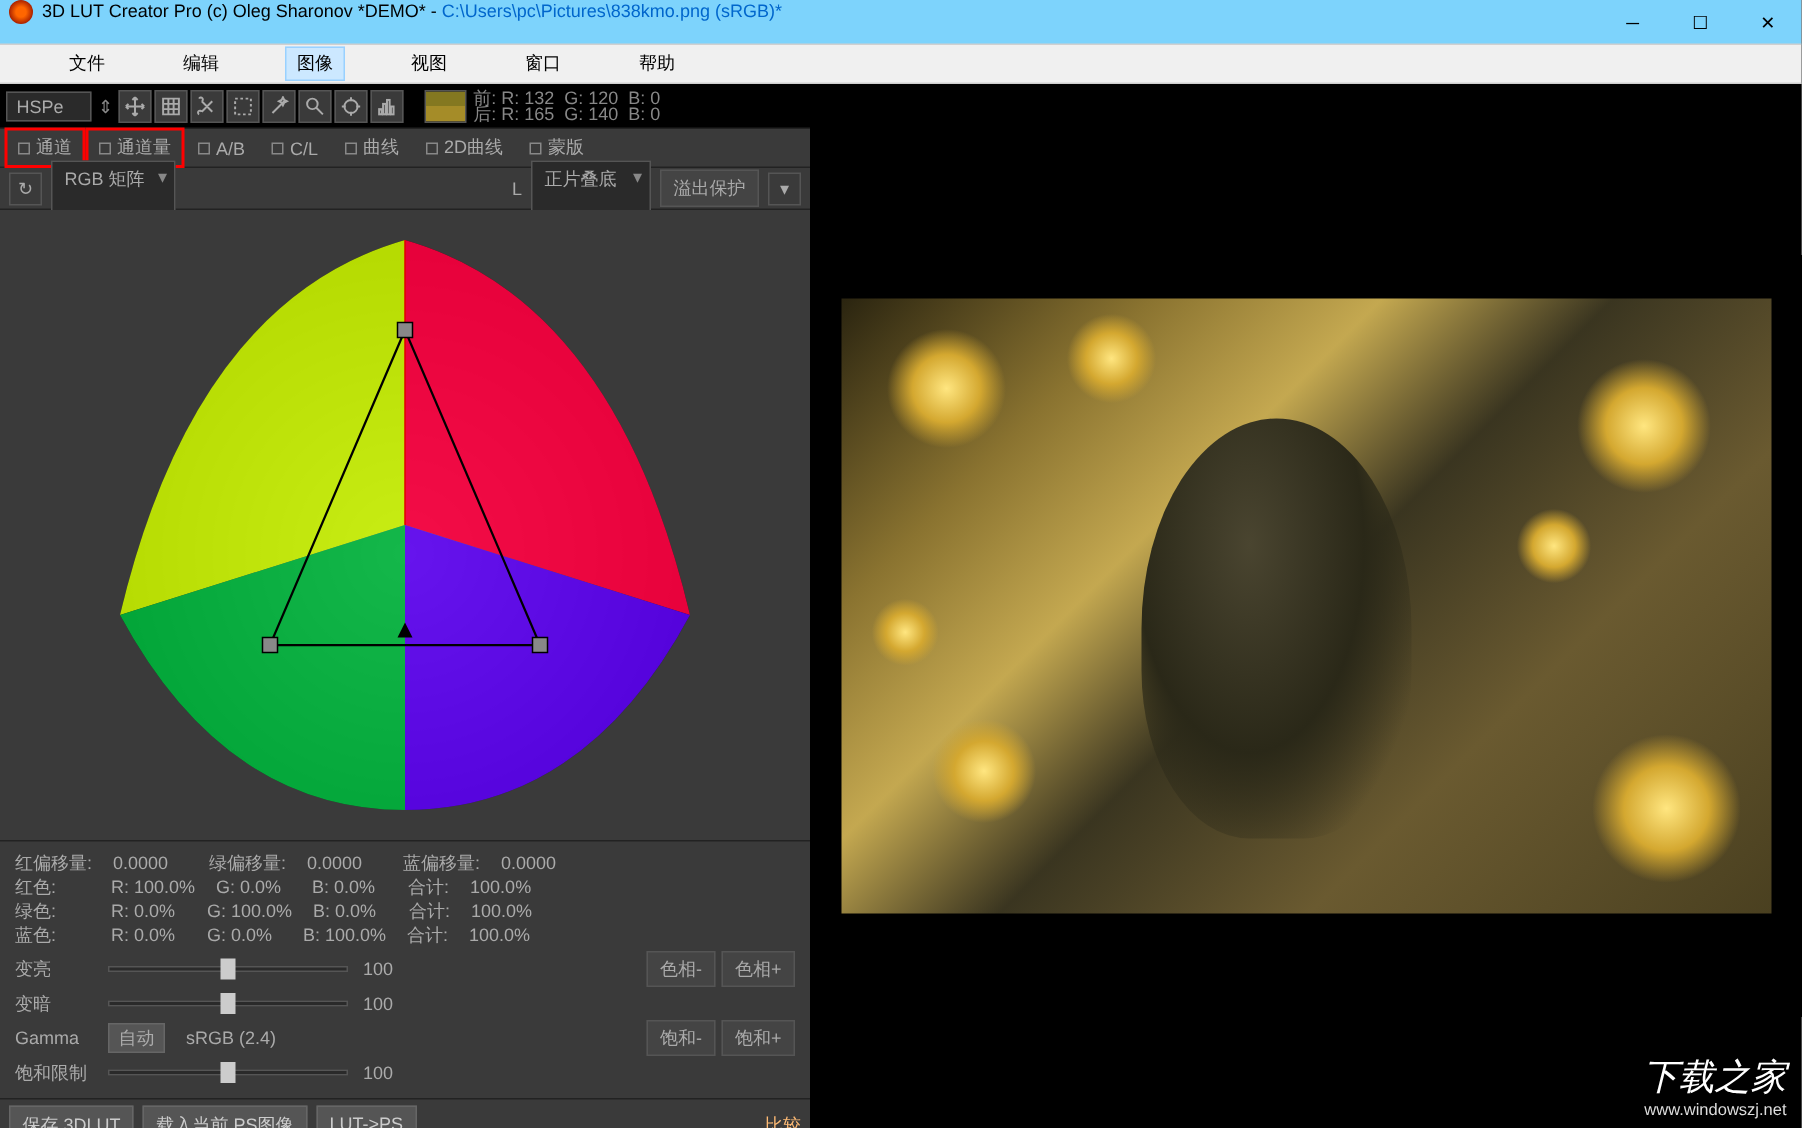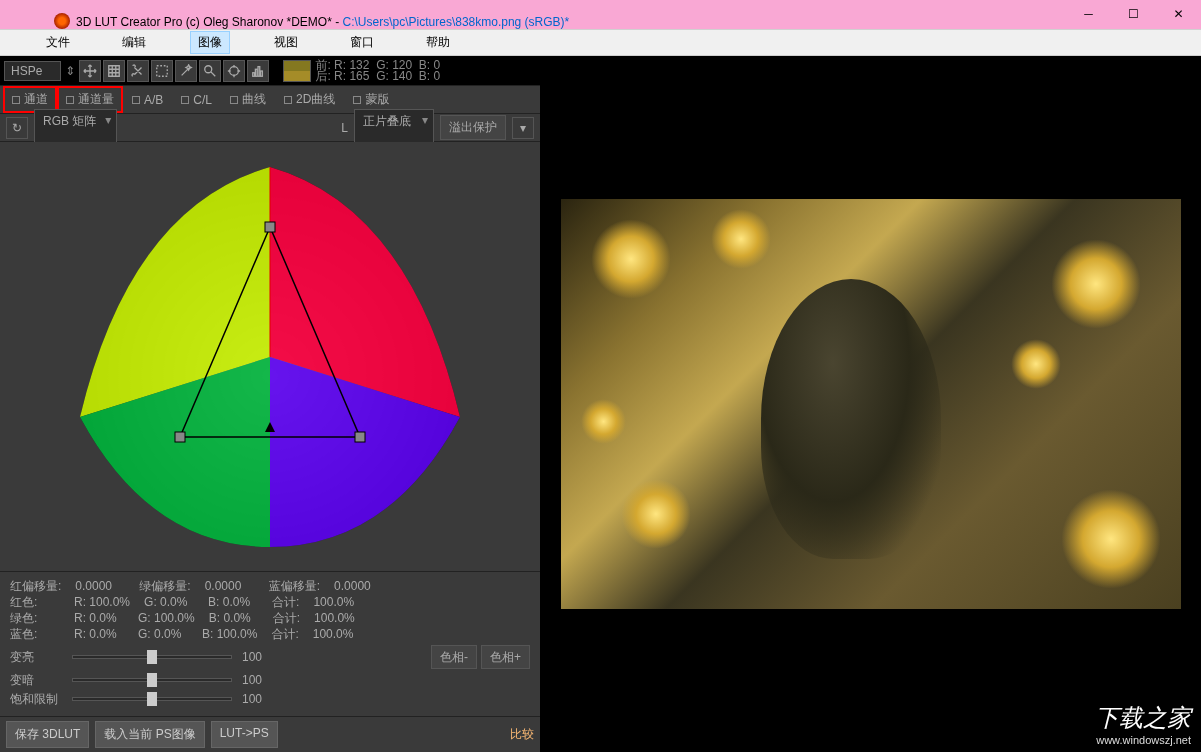--- a/index.html
+++ b/index.html
@@ -1,17 +1,17 @@
 <!DOCTYPE html>
 <html><head>
 <meta charset="utf-8">
 <style>
 * { margin:0; padding:0; box-sizing:border-box; font-family:"Microsoft YaHei",sans-serif; font-size:12px; }
 body { background:#fff; overflow:hidden; }
-.titlebar { height:30px; background:#f9a8d4; display:flex; align-items:flex-end; border-bottom:1px solid #d0d0d0;padding-left:48px; }
+.titlebar { height:30px; background:#7dd3fc; display:flex; align-items:flex-start; border-bottom:1px solid #d0d0d0; }
 .titlebar-icon { width:16px; height:16px; margin:0 6px; background:radial-gradient(circle,#ff6600 30%,#aa2200 70%); border-radius:50%; }
 .titlebar-text { flex:1; color:#000; font-size:12px; }
 .titlebar-text .blue { color:#0066cc; }
 .win-btn { width:45px; height:30px; display:flex; align-items:center; justify-content:center; color:#000; }
 .menubar { height:26px; background:#f0f0f0; display:flex; align-items:center; padding:0 2px; border-bottom:1px solid #d0d0d0; }
 .menu-item { padding:3px 8px; color:#000; cursor:default;margin-left:36px; }
 .menu-item.active { background:#cce8ff; border:1px solid #99d1ff; padding:2px 7px; }
 .workspace { display:flex; height:calc(100vh - 56px); background:#000; }
 .left-panel { width:540px; background:#3a3a3a; display:flex; flex-direction:column; }
 .toolbar { height:30px; background:#000000; display:flex; align-items:center; padding:4px 4px; gap:2px; border-bottom:1px solid #222; }
@@ -243,20 +243,29 @@
           </div>
       </div>
       <div class="slider-row">
         <span class="slider-label">变暗</span>
         <div class="slider-track">
             <div class="slider-thumb" style="left:50%"></div>
           </div>
         <span class="slider-val">100</span>
       </div>
       <div class="slider-row">
+        <span class="slider-label">Gamma</span>
+        <span class="gamma-tag">自动</span>
+        <span style="color:#aaa">sRGB (2.4)</span>
+        <div class="btn-pair">
+            <div class="btn-sm">饱和-</div>
+            <div class="btn-sm">饱和+</div>
+          </div>
+      </div>
+      <div class="slider-row">
         <span class="slider-label">饱和限制</span>
         <div class="slider-track">
             <div class="slider-thumb" style="left:50%"></div>
           </div>
         <span class="slider-val">100</span>
       </div>
     </div>
 
     <div class="action-row">
       <div class="action-btn">保存 3DLUT</div>

